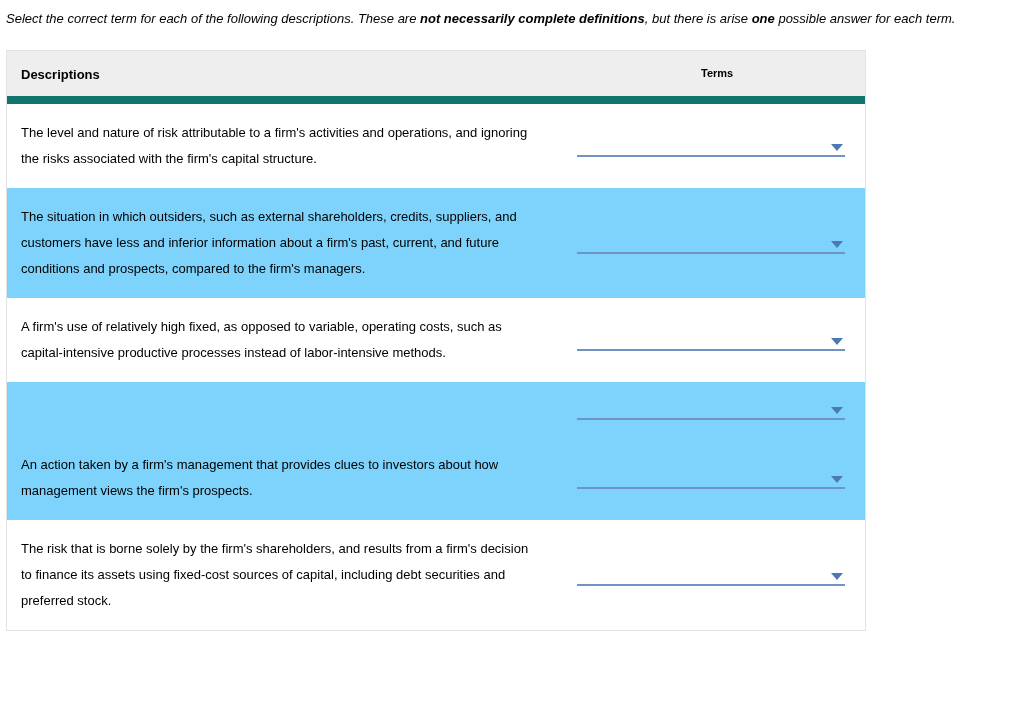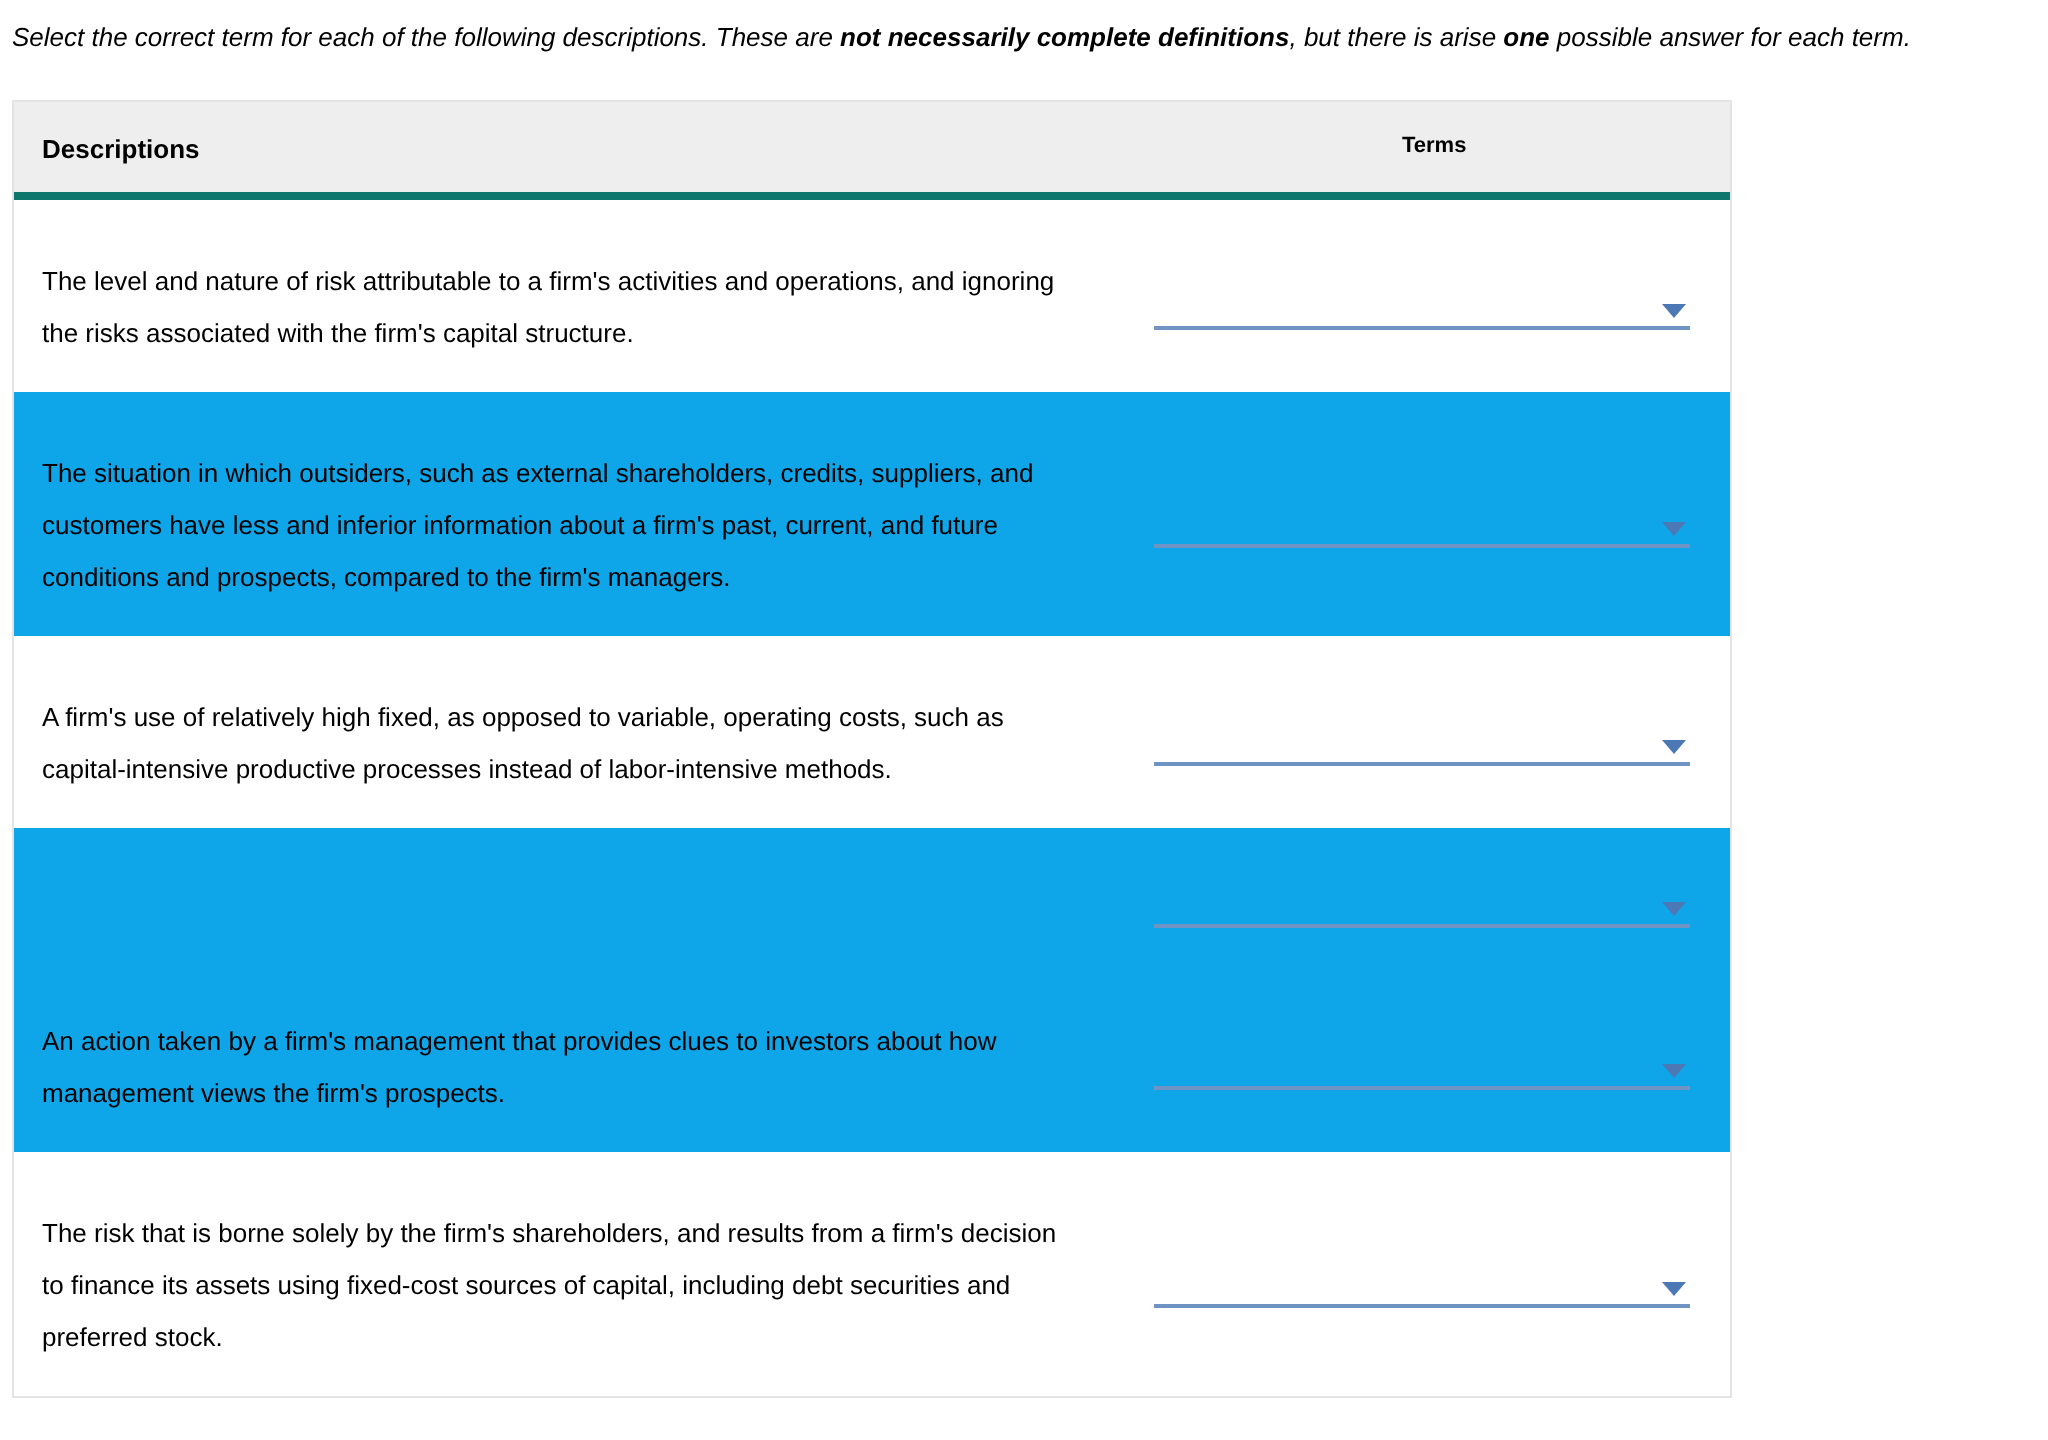--- a/index.html
+++ b/index.html
@@ -19,41 +19,41 @@
   }
   .instructions b { font-weight: bold; }
   .panel {
     width: 860px;
     background: #eeeeee;
     border: 1px solid #e3e3e3;
   }
   .header-row {
     display: flex;
     padding: 16px 4px 14px 14px;
-    border-bottom: 4px solid #0f766e;
+    border-bottom: 8px solid #0f766e;
   }
   .header-desc {
     flex: 0 0 530px;
     font-weight: bold;
     font-size: 13px;
   }
   .header-terms {
     flex: 1;
     font-weight: bold;
     font-size: 11px;
     padding-left: 150px;
   }
   .row {
     display: flex;
     align-items: center;
-    padding: 28px 14px 16px 14px;
+    padding: 16px 14px 16px 14px;
     justify-content: center;
   }
   .row.alt-white { background: #ffffff; }
-  .row.alt-grey  { background: #0ea5e9; }
+  .row.alt-grey  { background: #7dd3fc; }
   .desc-cell {
     flex: 0 0 525px;
     line-height: 2;
     font-size: 13px;
     padding-right: 10px;
   }
   .term-cell {
     flex: 1;
     display: flex;
     justify-content: flex-end;

